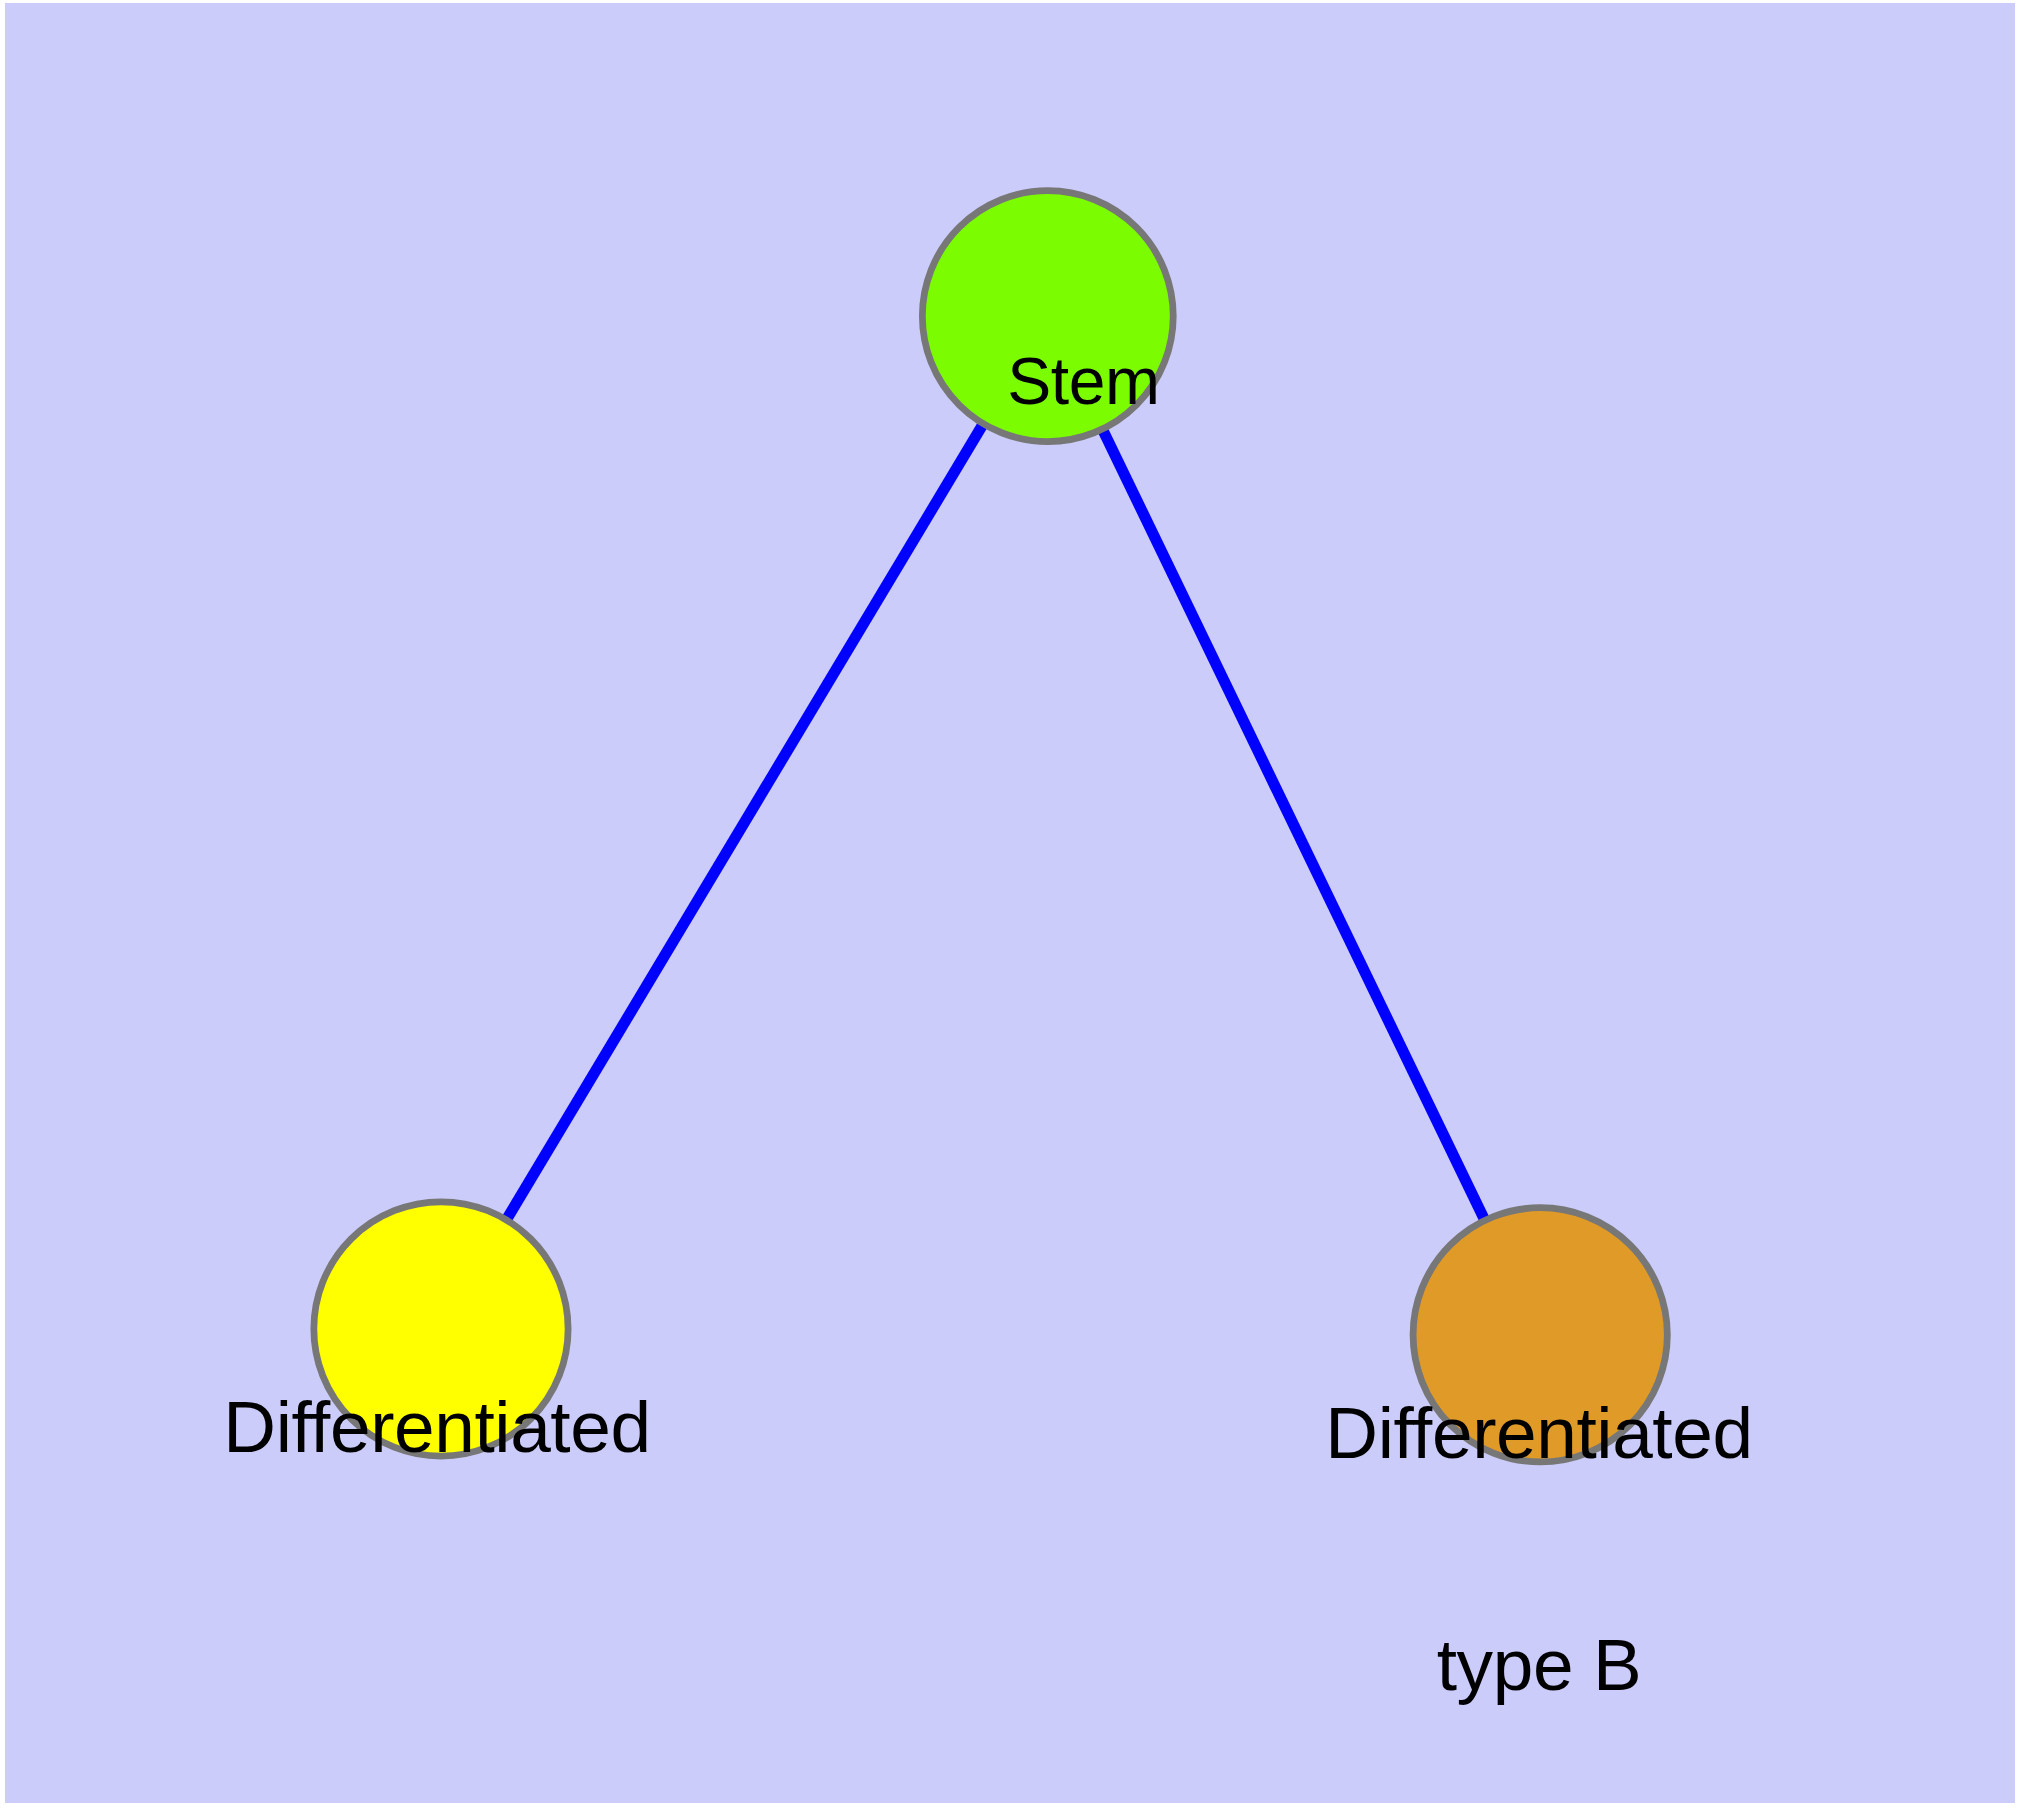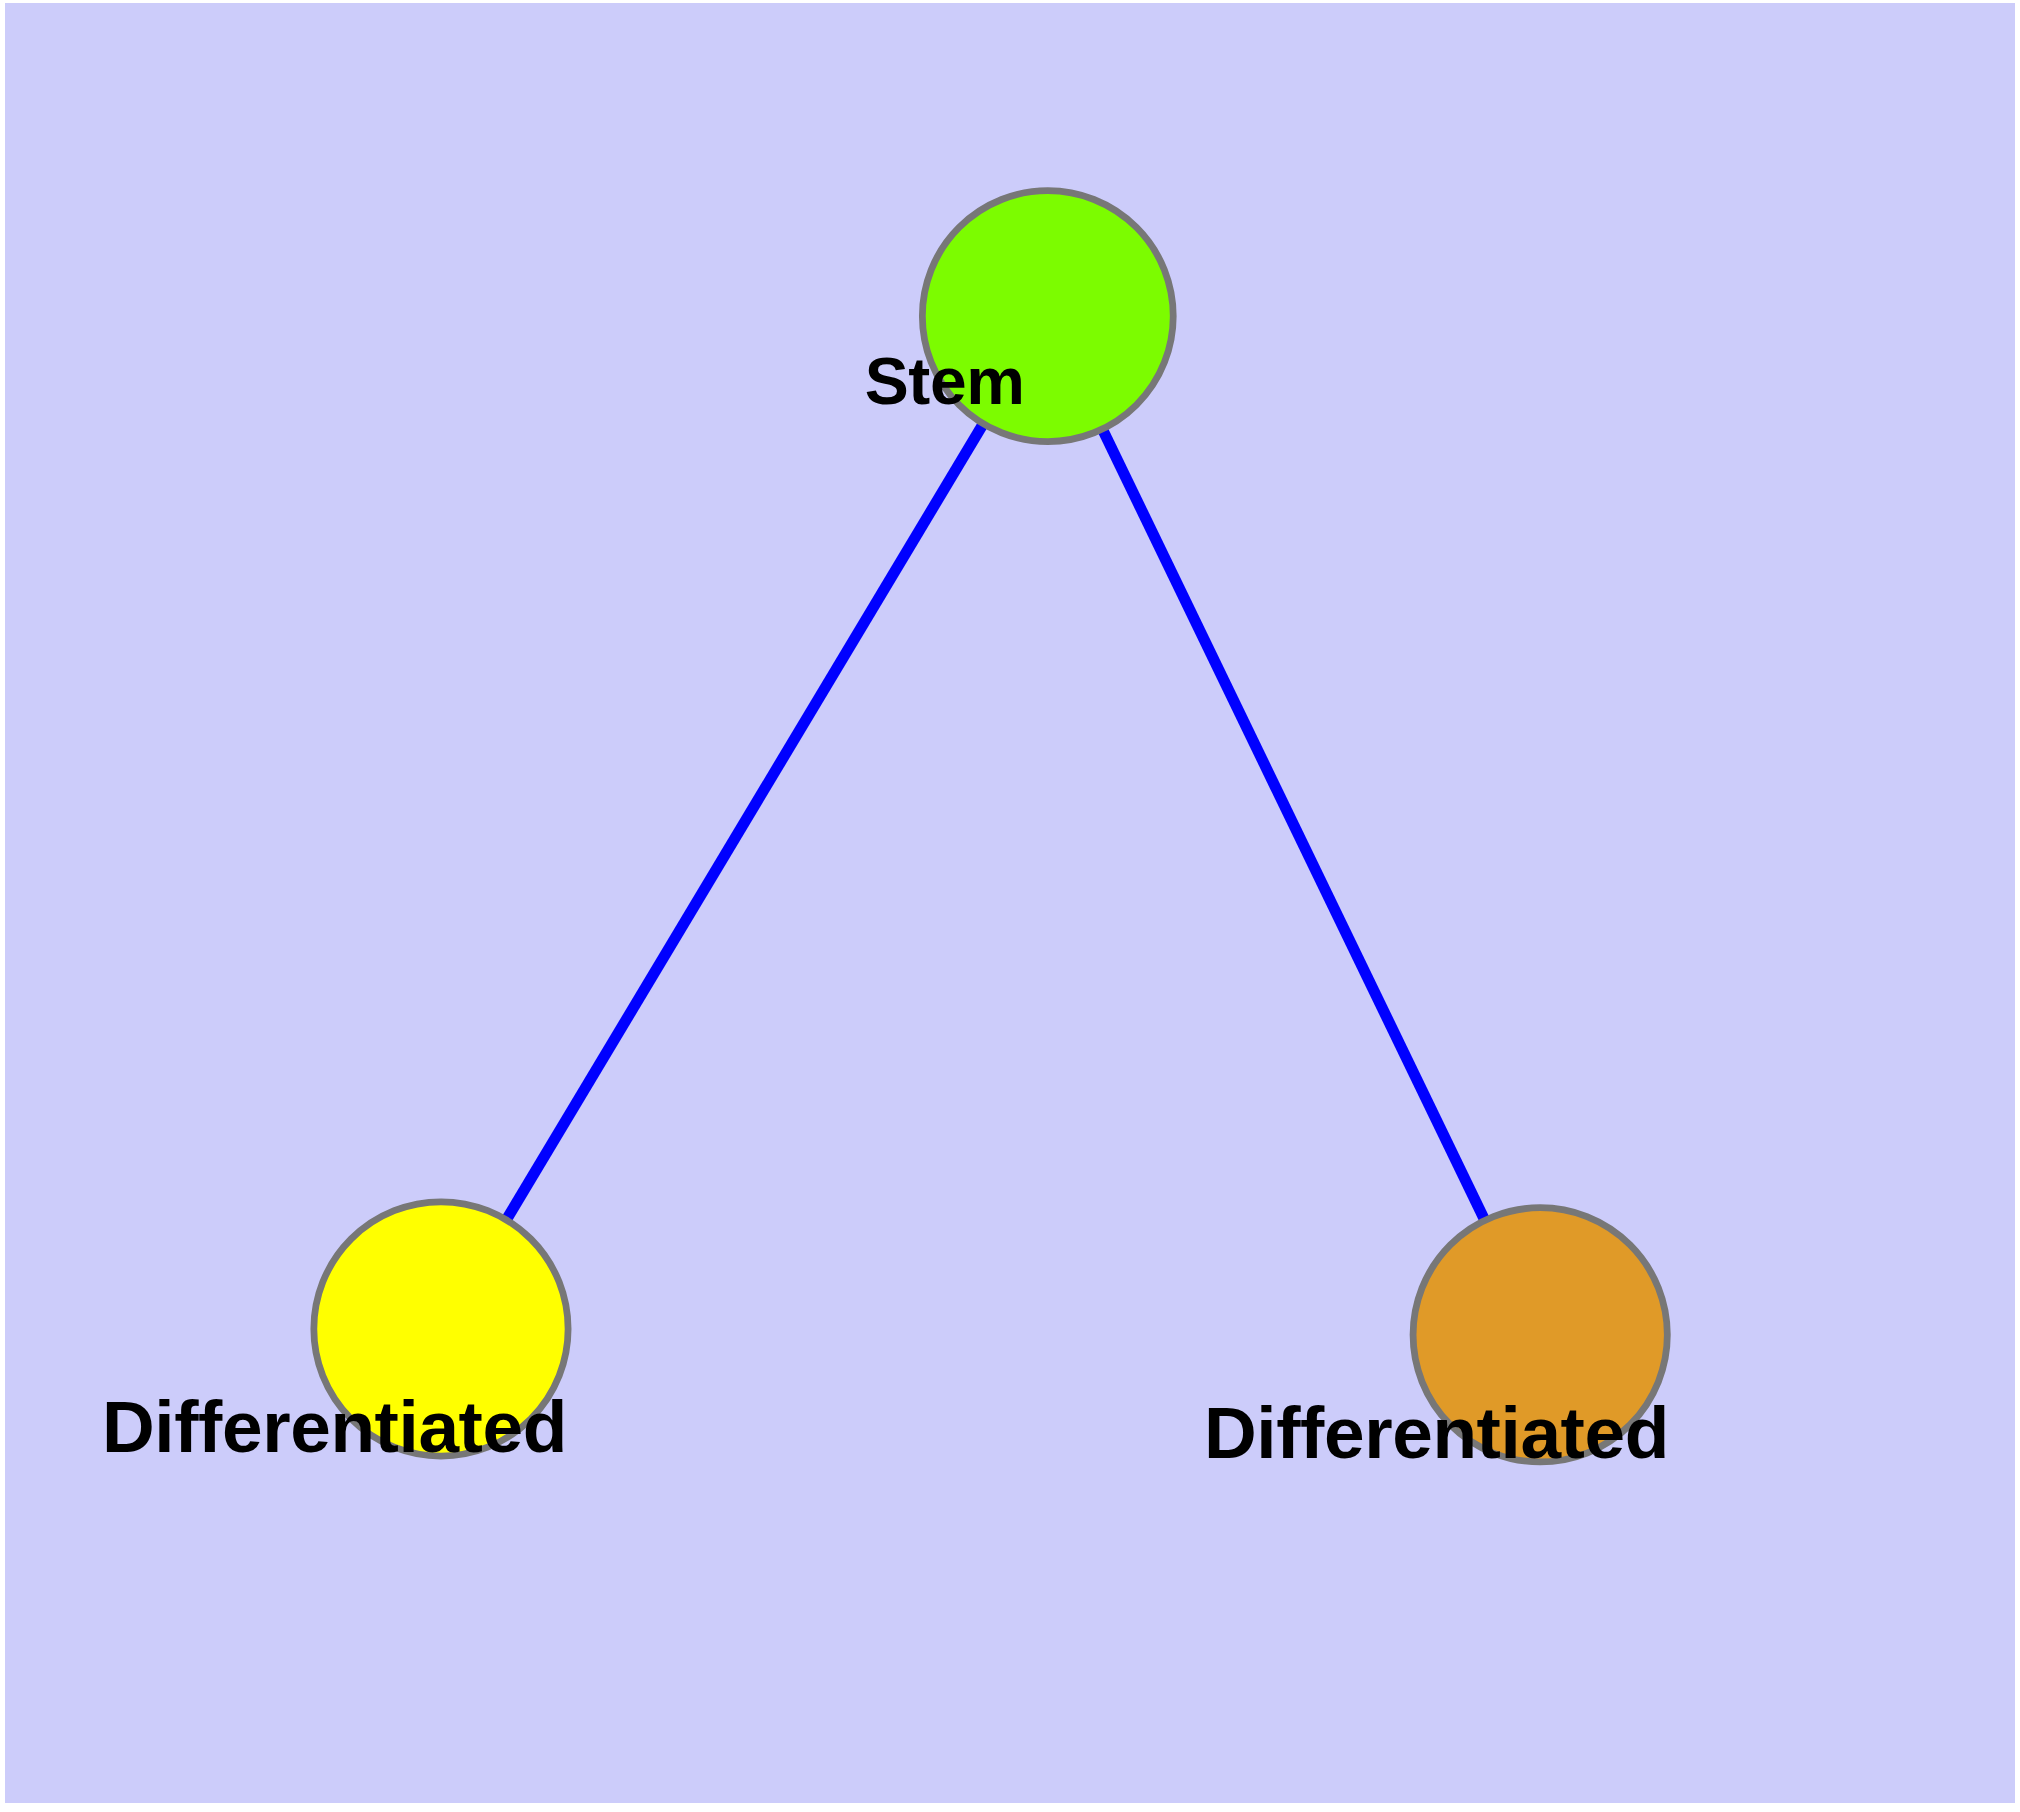--- a/index.html
+++ b/index.html
@@ -37,21 +37,22 @@
     stroke-width: 13;
     stroke-linecap: butt;
     fill: none;
   }
   .node-circle {
     stroke: #777777;
     stroke-width: 8;
   }
   .node-label {
     position: absolute;
-    font-weight: bold;
+    text-align: center;
+    font-weight: normal;
     color: #000000;
     line-height: 1.06;
     white-space: pre;
     pointer-events: none;
     letter-spacing: -0.4px;
   }
   .label-stem {
     font-size: 66px;
   }
   .label-big {
@@ -78,16 +79,17 @@
   <div class="node-label label-stem" style="left:793px; top:277px; width:509px;">
     <span>Stem</span>
   </div>
 
   <div class="node-label label-big" style="left:102px; top:1233px; width:670px;">
     <div>Differentiated</div>
   </div>
 
   <div class="node-label label-big" style="left:1204px; top:1239px; width:670px;">
     <div>Differentiated</div>
+    <div>type B</div>
   </div>
 
 </div>
 
 
 </body></html>

